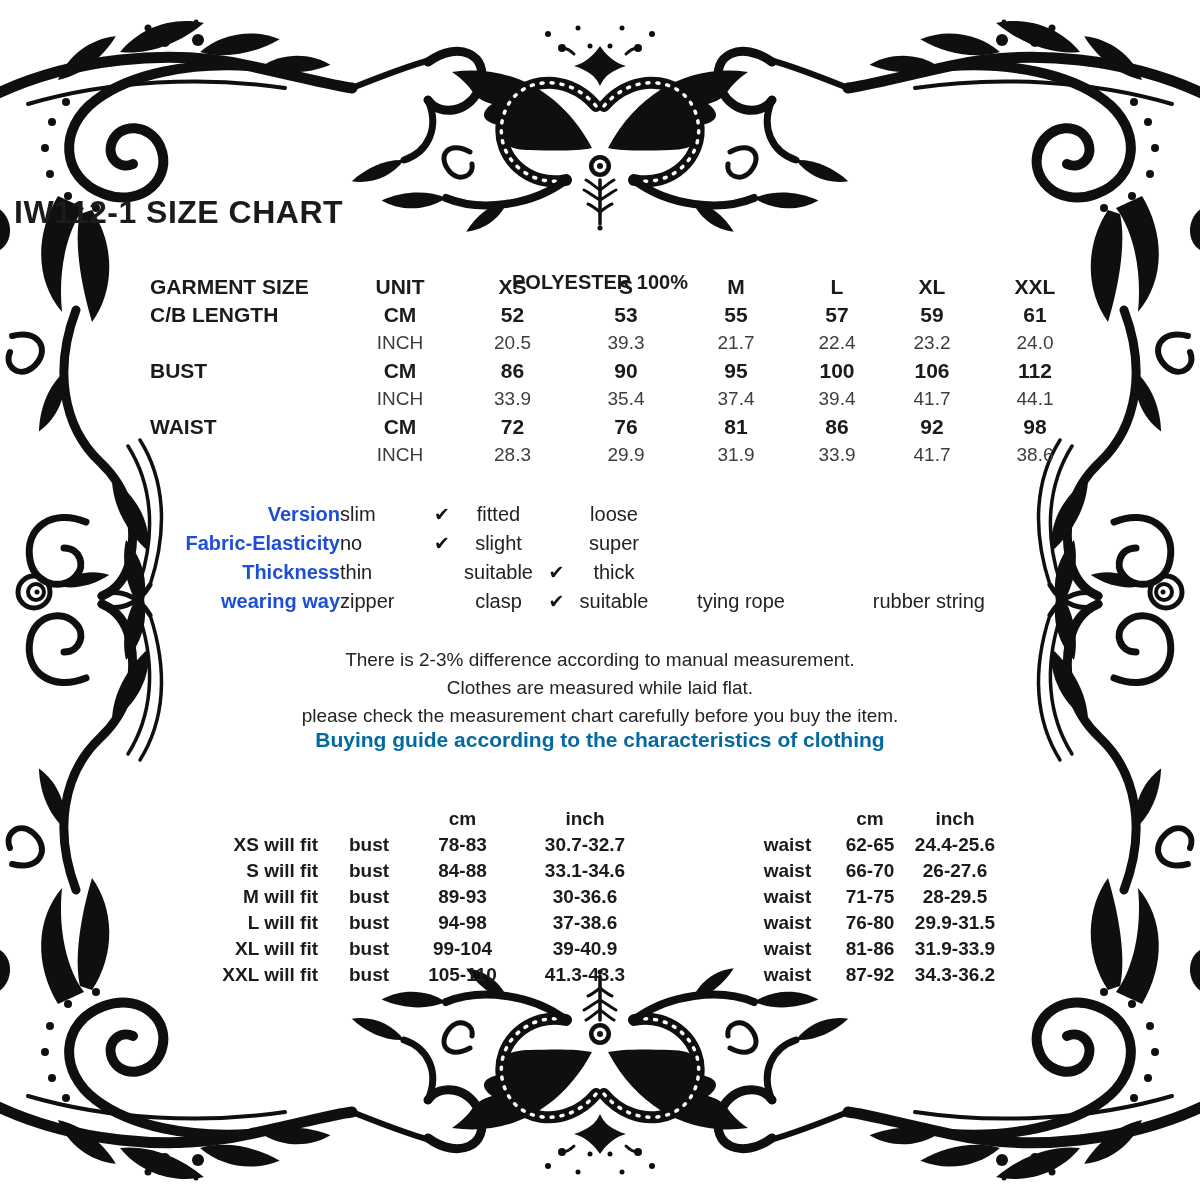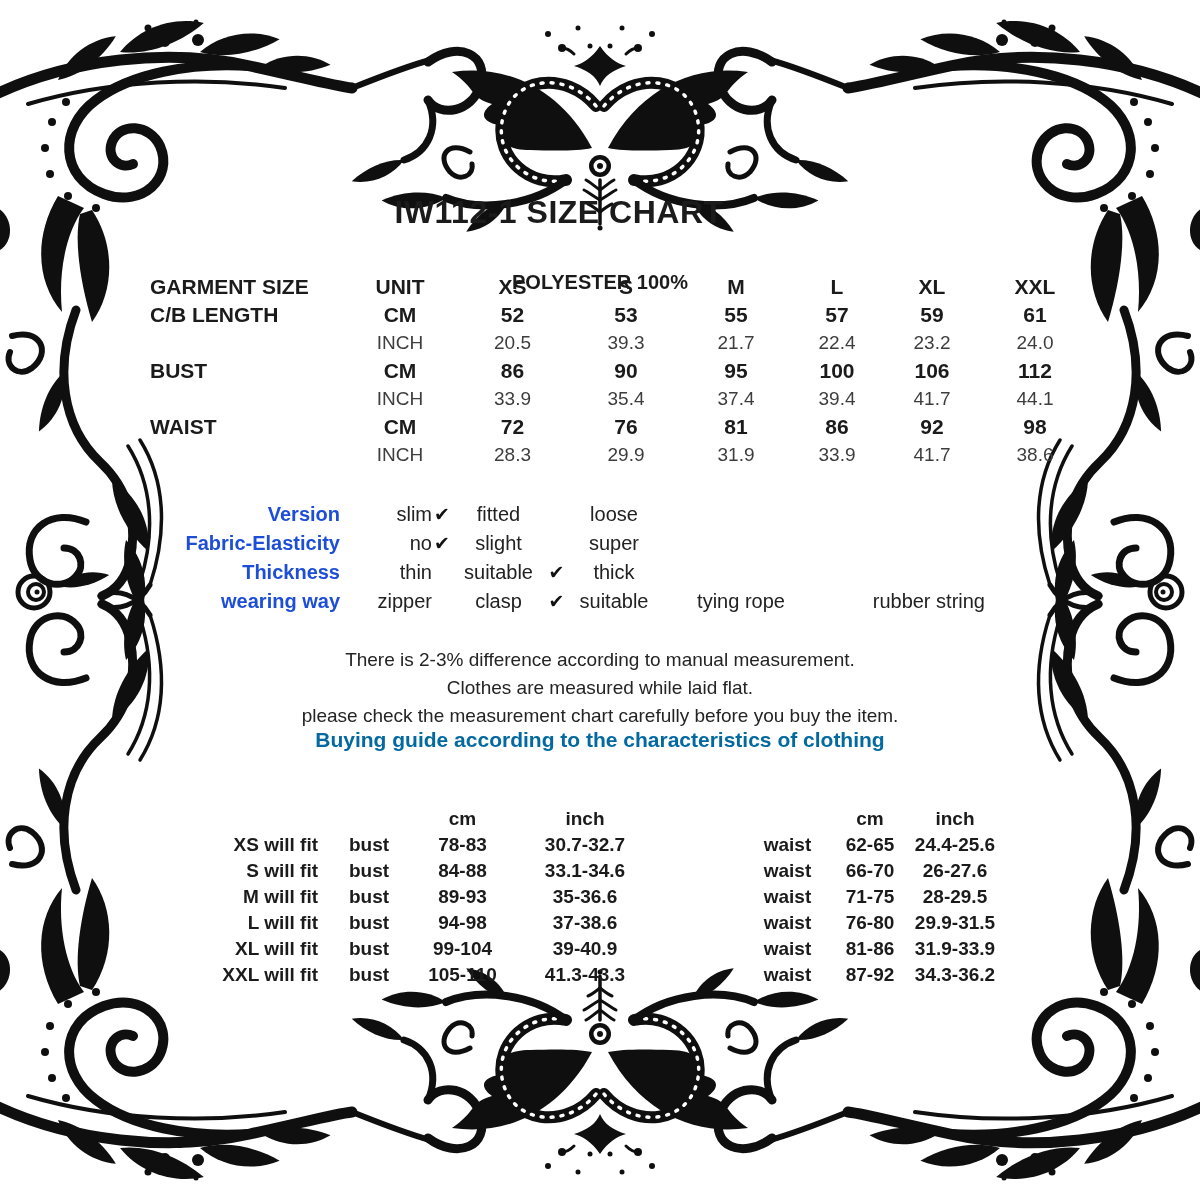--- a/index.html
+++ b/index.html
@@ -3,38 +3,38 @@
 <meta charset="utf-8">
 <style>
   html,body{margin:0;padding:0;width:1200px;height:1200px;overflow:hidden;background:#ffffff;}
   body{font-family:"Liberation Sans","DejaVu Sans",sans-serif;color:#1b1b1b;position:relative;}
   .border-svg{position:absolute;left:0;top:0;width:1200px;height:1200px;z-index:0;}
   .orn{stroke:#0f0f0f;fill:none;stroke-linecap:round;}
   .ornf{fill:#0f0f0f;stroke:none;}
   .wdots{stroke:#ffffff;fill:none;stroke-width:3.5;stroke-dasharray:2 8;stroke-linecap:round;}
   .content{position:absolute;left:0;top:0;width:1200px;height:1200px;z-index:1;}
 
-  .title{position:absolute;top:194px;left:3px;width:1112px;text-align:center;
+  .title{position:absolute;top:194px;left:14px;width:1112px;text-align:left;
          font-size:32px;font-weight:700;letter-spacing:0.5px;}
   .subtitle{position:absolute;top:234px;left:0;width:1200px;text-align:center;
          font-size:20px;font-weight:700;margin-top:37px;}
 
   .size-table{position:absolute;top:273px;left:150px;width:940px;}
   .st-row{display:flex;height:28px;line-height:28px;font-size:21px;font-weight:700;color:#1b1b1b;justify-content:space-between;}
   .st-row.light{font-size:19px;font-weight:400;color:#3d3d3d;}
   .sc{text-align:center;}
   .sc.lbl{width:195px;text-align:left;}
   .sc.unit{width:110px;}
   .sc.v0{width:115px;} .sc.v1{width:112px;} .sc.v2{width:108px;}
   .sc.v3{width:94px;}  .sc.v4{width:96px;}  .sc.v5{width:110px;}
 
   .attrs{position:absolute;top:500px;left:0;width:1200px;}
   .at-row{display:flex;height:29px;line-height:29px;font-size:20px;color:#222;}
   .at-label{width:340px;text-align:right;font-weight:700;color:#1d4ed8;}
-  .at-c1{width:92px;text-align:right;}
+  .at-c1{width:92px;text-align:left;}
   .at-k1{width:20px;text-align:center;}
   .at-c2{width:93px;text-align:center;}
   .at-k2{width:23px;text-align:center;}
   .at-c3{width:92px;text-align:center;}
   .at-c4{width:162px;text-align:center;}
   .at-c5{width:163px;text-align:right;}
   .chk{font-family:"DejaVu Sans",sans-serif;font-weight:700;font-size:19px;color:#111;}
 
   .notes{position:absolute;top:646px;left:0;width:1200px;text-align:center;}
   .note-line{height:28px;line-height:28px;font-size:19px;color:#242424;}
@@ -314,21 +314,21 @@
       <div class="ft-inch">33.1-34.6</div>
       <div class="ft-gap"></div>
       <div class="ft-waist">waist</div>
       <div class="ft-wcm">66-70</div>
       <div class="ft-winch">26-27.6</div>
     </div>
     <div class="ft-row">
       <div class="ft-size">M will fit</div>
       <div class="ft-bust">bust</div>
       <div class="ft-cm">89-93</div>
-      <div class="ft-inch">35-36.6</div>
+      <div class="ft-inch">30-36.6</div>
       <div class="ft-gap"></div>
       <div class="ft-waist">waist</div>
       <div class="ft-wcm">71-75</div>
       <div class="ft-winch">28-29.5</div>
     </div>
     <div class="ft-row">
       <div class="ft-size">L will fit</div>
       <div class="ft-bust">bust</div>
       <div class="ft-cm">94-98</div>
       <div class="ft-inch">37-38.6</div>

